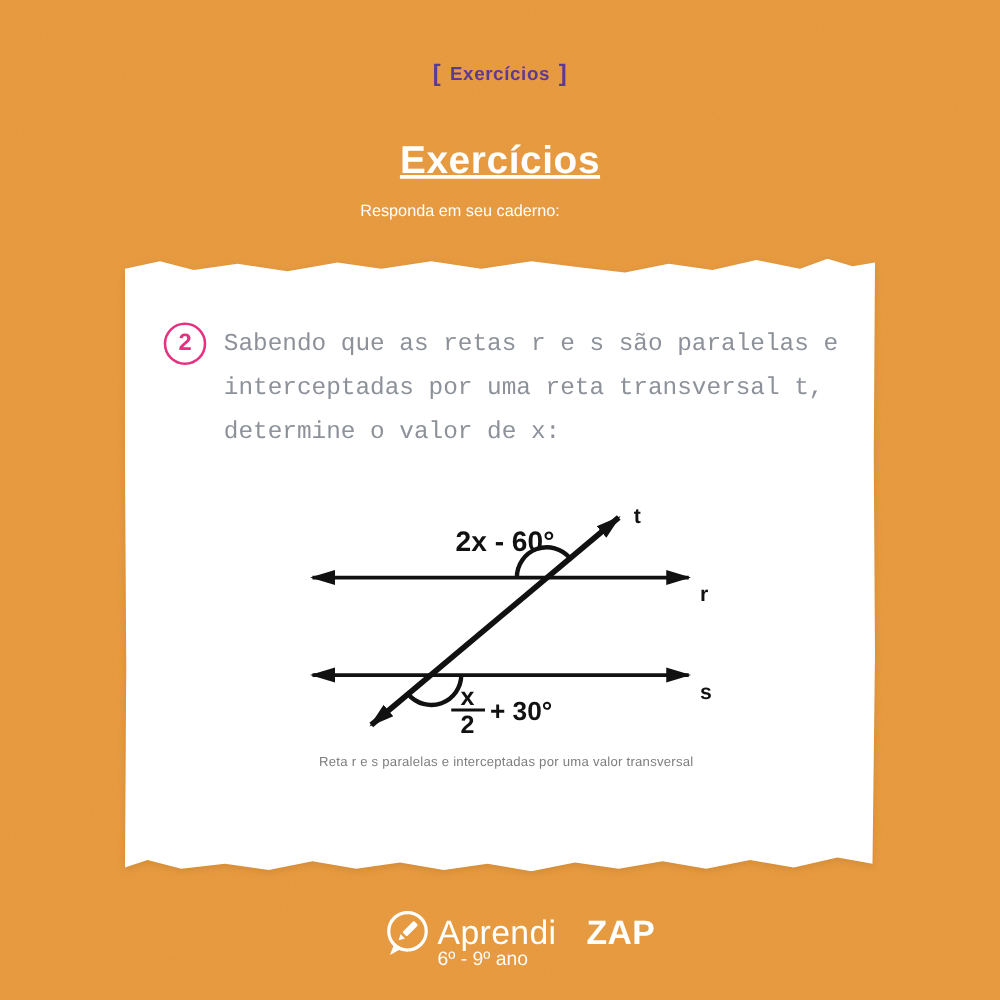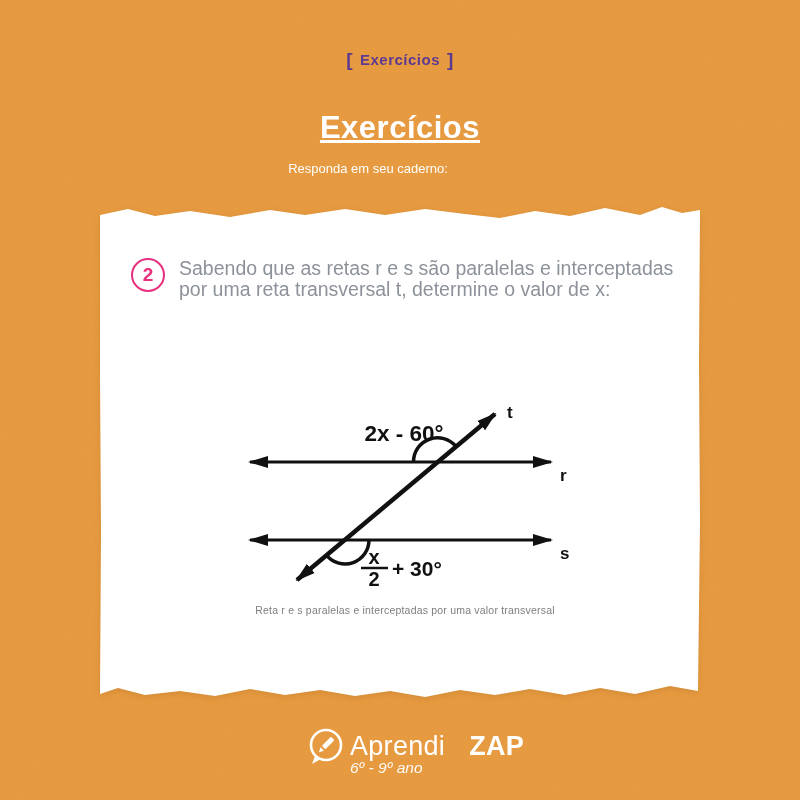--- a/index.html
+++ b/index.html
@@ -93,22 +93,23 @@
     line-height: 30px;
     text-align: center;
     box-sizing: content-box;
   }
   .q-text {
     position: absolute;
     left: 179px; top: 258px;
     width: 505px;
     color: #8D929A;
     font-size: 19.5px;
-    line-height: 21px;
+    line-height: 35px;
     font-weight: 400;
+    font-family: Liberation Mono, monospace;
   }
 
   
   .diagram {
     position: absolute;
     left: 215px; top: 388px;
   }
   .diagram text {
     font-family: "Liberation Sans", sans-serif;
     font-weight: 700;
@@ -135,21 +136,20 @@
     letter-spacing: 0.3px;
     white-space: nowrap;
   }
   .brand-name .bn-regular { font-weight: 400; margin-top: 28px; }
   .brand-name .bn-bold { font-weight: 700; margin-left: 24px; }
   .brand-grade {
     position: absolute;
     left: 350px; top: 759px;
     color: rgba(255,255,255,0.95);
     font-size: 15.5px;
-    font-style: italic;
     white-space: nowrap;
   }
 </style>
 </head>
 <body>
 
 <div id="stage">
 
   <svg class="noise" width="800" height="800" aria-hidden="true">
     <filter id="grain">

